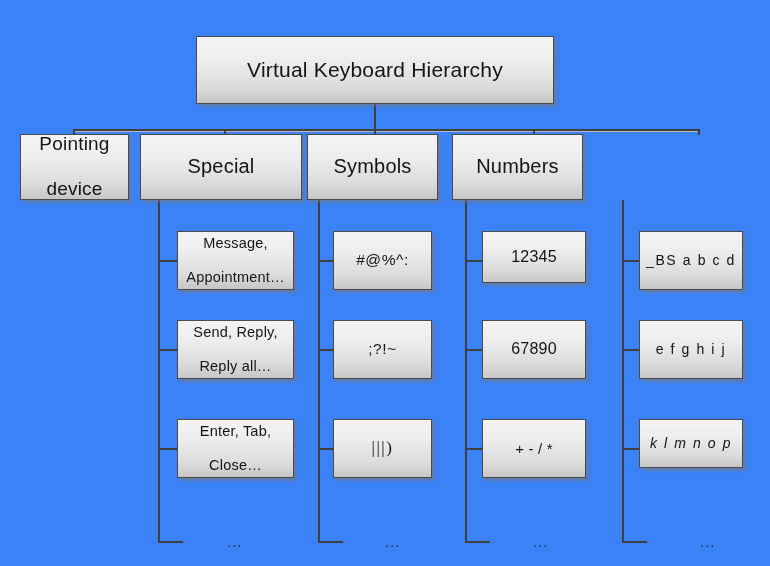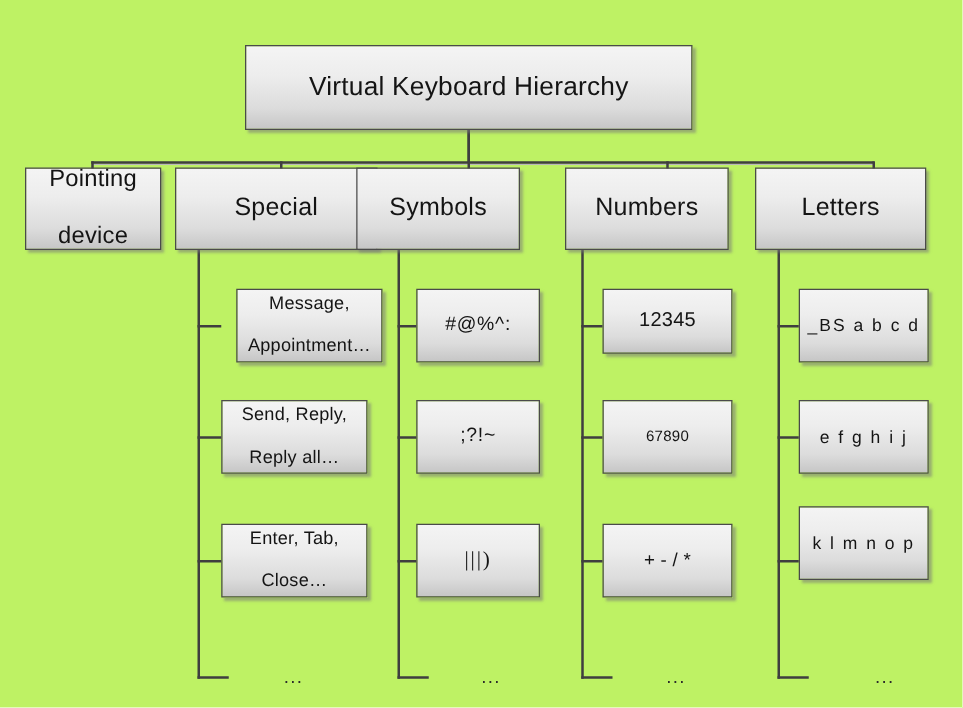--- a/index.html
+++ b/index.html
@@ -8,21 +8,21 @@
     background: #ffffff;
   }
   body {
     font-family: "Liberation Sans", sans-serif;
     color: #1a1a1a;
   }
   #canvas {
     position: relative;
     width: 770px;
     height: 566px;
-    background: #bef264;
+    background: #3b82f6;
     overflow: hidden;
   }
 
   
   .node {
     position: absolute;
     box-sizing: border-box;
     border: 1.6px solid #4a4a4a;
     background: linear-gradient(to bottom, #f4f4f4 0%, #ededed 35%, #dcdcdc 75%, #c6c6c6 100%);
     box-shadow: 2.5px 2.5px 2px rgba(120,120,120,0.55);
@@ -85,39 +85,36 @@
     <span>
       <span>Pointing</span><br>
       <span>device</span>
     </span>
   </div>
 
   <div class="node cat" style="left:140px; top:134px; width:162px; height:66px;">
     <span>Special</span>
   </div>
 
-  <div class="node cat" style="left:285px; top:134px; width:131px; height:66px;">
+  <div class="node cat" style="left:307px; top:134px; width:131px; height:66px;">
     <span>Symbols</span>
   </div>
 
   <div class="node cat" style="left:452px; top:134px; width:131px; height:66px;">
     <span>Numbers</span>
   </div>
 
-  <div class="node cat" style="left:604px; top:134px; width:137px; height:66px;">
-    <span>Letters</span>
-  </div>
 
   <div class="ln v" style="left:158px; top:200px; height:343px;"></div>
   <div class="ln h" style="left:158px; top:541px; width:25px;"></div>
   <div class="ln h" style="left:158px; top:260px; width:19px;"></div>
   <div class="ln h" style="left:158px; top:349px; width:19px;"></div>
   <div class="ln h" style="left:158px; top:448px; width:19px;"></div>
 
-  <div class="node leaf" style="left:177px; top:231px; width:117px; height:59px;margin-left:12px;">
+  <div class="node leaf" style="left:177px; top:231px; width:117px; height:59px;">
     <span>
       <span>Message,</span><br>
       <span>Appointment…</span>
     </span>
   </div>
 
   <div class="node leaf" style="left:177px; top:320px; width:117px; height:59px;">
     <span>
       <span>Send, Reply,</span><br>
       <span>Reply all…</span>
@@ -156,21 +153,21 @@
   <div class="ln v" style="left:465px; top:200px; height:343px;"></div>
   <div class="ln h" style="left:465px; top:541px; width:25px;"></div>
   <div class="ln h" style="left:465px; top:260px; width:17px;"></div>
   <div class="ln h" style="left:465px; top:349px; width:17px;"></div>
   <div class="ln h" style="left:465px; top:448px; width:17px;"></div>
 
   <div class="node leaf" style="left:482px; top:231px; width:104px; height:52px; font-size:16px;">
     <span>12345</span>
   </div>
 
-  <div class="node leaf" style="left:482px; top:320px; width:104px; height:59px; font-size:12px;">
+  <div class="node leaf" style="left:482px; top:320px; width:104px; height:59px; font-size:16px;">
     <span>67890</span>
   </div>
 
   <div class="node leaf" style="left:482px; top:419px; width:104px; height:59px; font-size:15px;">
     <span>+ - / *</span>
   </div>
 
   <div class="ellipsis" style="left:533px; top:533px;">...</div>
 
   <div class="ln v" style="left:622px; top:200px; height:343px;"></div>
@@ -180,21 +177,21 @@
   <div class="ln h" style="left:622px; top:448px; width:17px;"></div>
 
   <div class="node leaf wide-space" style="left:639px; top:231px; width:104px; height:59px; font-size:14px;">
     <span>_BS a b c d</span>
   </div>
 
   <div class="node leaf wide-space" style="left:639px; top:320px; width:104px; height:59px; font-size:14px;">
     <span>e f g h i j</span>
   </div>
 
-  <div class="node leaf wide-space" style="left:639px; top:405px; width:104px; height:59px; font-size:14px;">
+  <div class="node leaf wide-space" style="left:639px; top:419px; width:104px; height:49px; font-size:14px;font-style:italic;">
     <span>k l m n o p</span>
   </div>
 
   <div class="ellipsis" style="left:700px; top:533px;">...</div>
 
   <div class="ln v" style="left:40px; top:200px; height:0px;"></div>
 
 </div>
 
 </body></html>

